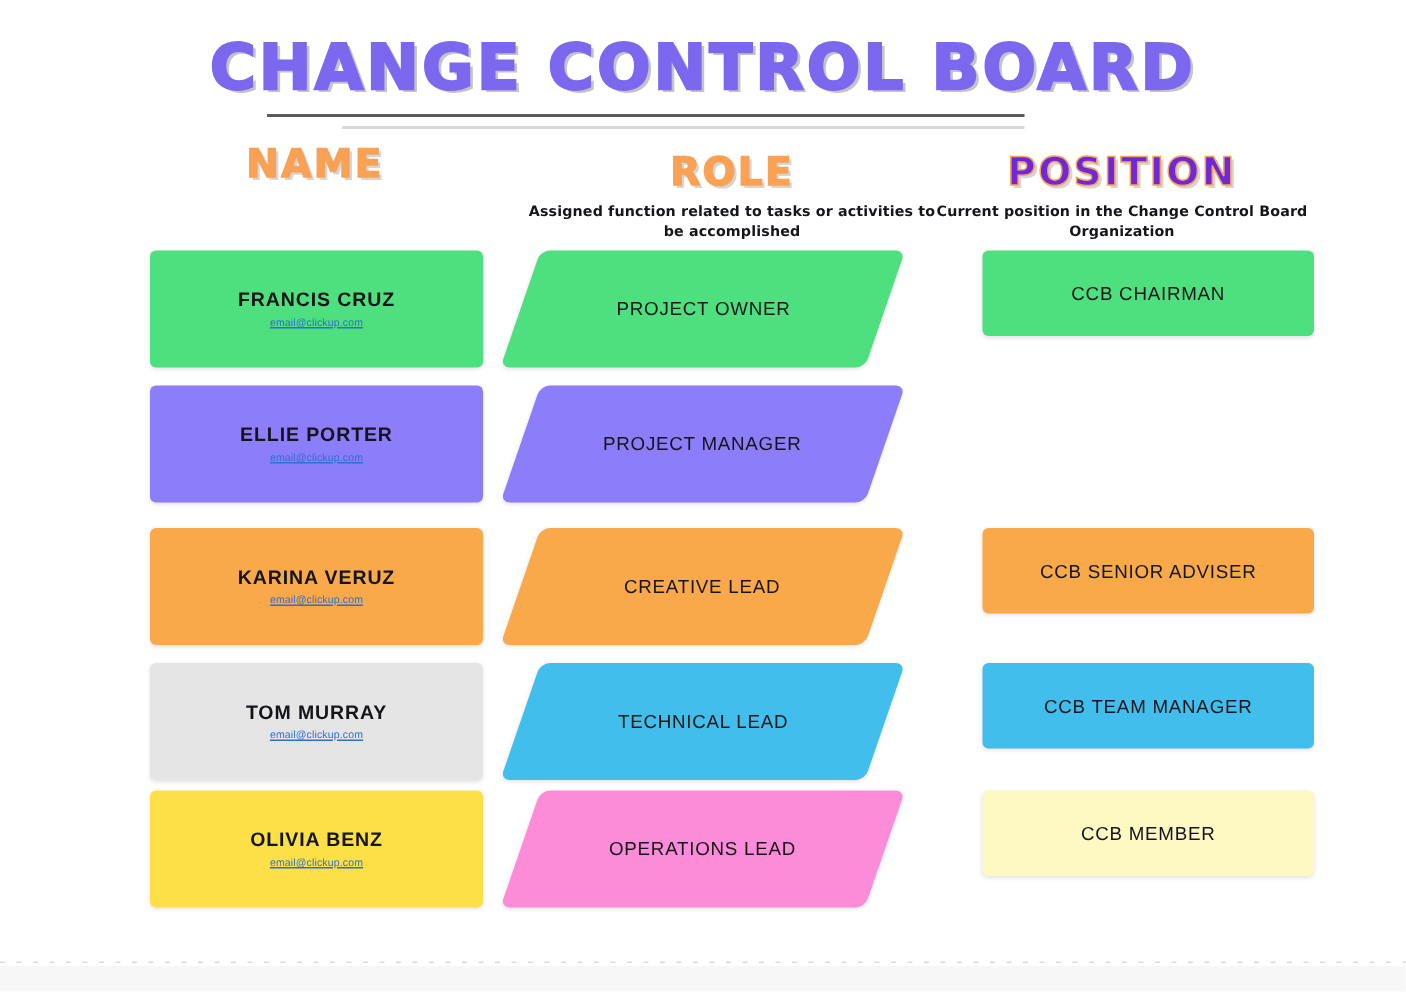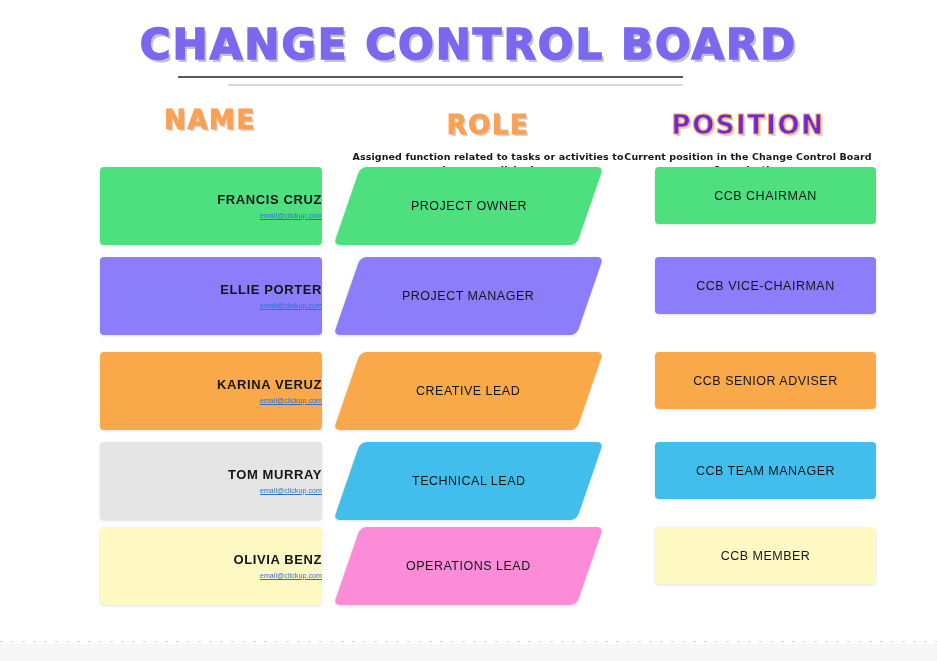--- a/index.html
+++ b/index.html
@@ -66,21 +66,21 @@
   }
   .col-head .head-title {
     font-family: "DejaVu Sans", sans-serif;
     font-size: 26px;
     font-weight: bold;
     letter-spacing: 1.5px;
     color: #f9a256;
     text-shadow: 2px 2px 0 rgba(150,150,155,0.4);
     -webkit-text-stroke: 1px #f9a256;
     line-height: 1.05;
-    margin: 12px;
+    margin: 2px;
   }
   .col-head .head-sub {
     font-family: "DejaVu Sans", sans-serif;
     font-size: 9.5px;
     font-weight: bold;
     color: #15161a;
     line-height: 1.35;
     margin-top: 7px;
     letter-spacing: 0.1px;
   }
@@ -110,21 +110,20 @@
     flex-direction: column;
     align-items: center;
     justify-content: center;
     box-sizing: border-box;
   }
 
   .name-card {
     left: 100px;
     width: 222px;
     height: 78px;
-    align-items: flex-end;
   }
   .name-text {
     font-family: "Liberation Sans", sans-serif;
     font-size: 13px;
     font-weight: bold;
     color: #14151a;
     letter-spacing: 0.6px;
     line-height: 1.1;
   }
   .email-text {
@@ -224,23 +223,20 @@
   </div>
 
   <div class="row" id="row-1">
     <div class="card name-card" style="background-color: rgb(140, 125, 250);">
       <span class="name-text">ELLIE PORTER</span>
       <span class="email-text" style="color: rgb(47, 111, 208);">email@clickup.com</span>
     </div>
     <div class="card role-card" style="background-color: rgb(140, 125, 250);">
       <span class="role-text">PROJECT MANAGER</span>
     </div>
-    <div class="card position-card" style="background-color: rgb(140, 125, 250);">
-      <span class="position-text">CCB VICE-CHAIRMAN</span>
-    </div>
   </div>
 
   <div class="row" id="row-2">
     <div class="card name-card" style="background-color: rgb(249, 169, 73);">
       <span class="name-text">KARINA VERUZ</span>
       <span class="email-text" style="color: rgb(47, 111, 208);">email@clickup.com</span>
     </div>
     <div class="card role-card" style="background-color: rgb(249, 169, 73);">
       <span class="role-text">CREATIVE LEAD</span>
     </div>
@@ -256,21 +252,21 @@
     </div>
     <div class="card role-card" style="background-color: rgb(66, 190, 236);">
       <span class="role-text">TECHNICAL LEAD</span>
     </div>
     <div class="card position-card" style="background-color: rgb(66, 190, 236);">
       <span class="position-text">CCB TEAM MANAGER</span>
     </div>
   </div>
 
   <div class="row" id="row-4">
-    <div class="card name-card" style="background-color: #fef9c3;">
+    <div class="card name-card" style="background-color: #fde047;">
       <span class="name-text">OLIVIA BENZ</span>
       <span class="email-text" style="color: rgb(47, 111, 208);">email@clickup.com</span>
     </div>
     <div class="card role-card" style="background-color: rgb(252, 139, 216);">
       <span class="role-text">OPERATIONS LEAD</span>
     </div>
     <div class="card position-card" style="background-color: #fef9c3;">
       <span class="position-text">CCB MEMBER</span>
     </div>
   </div>

